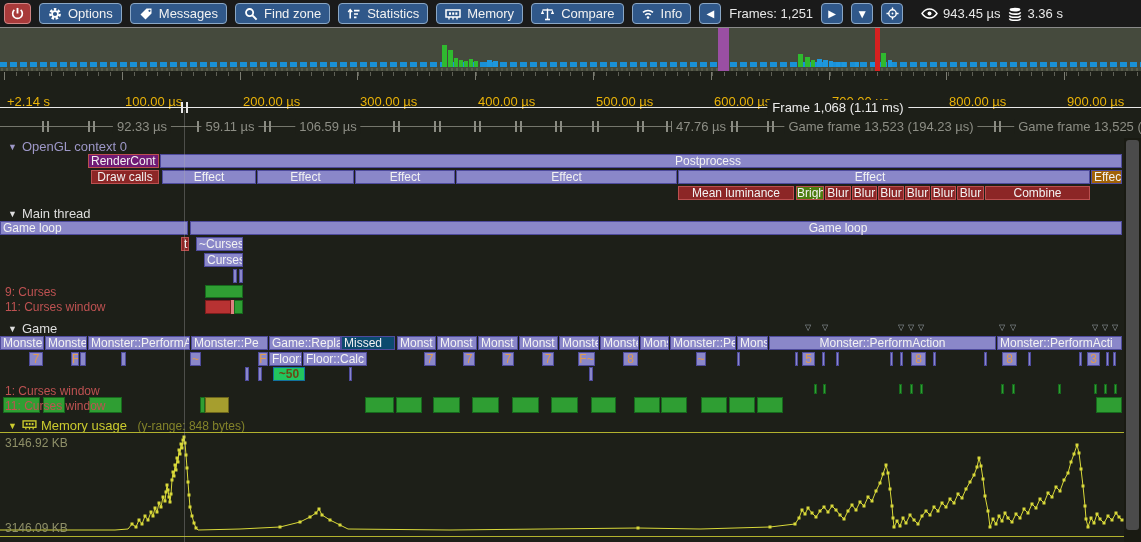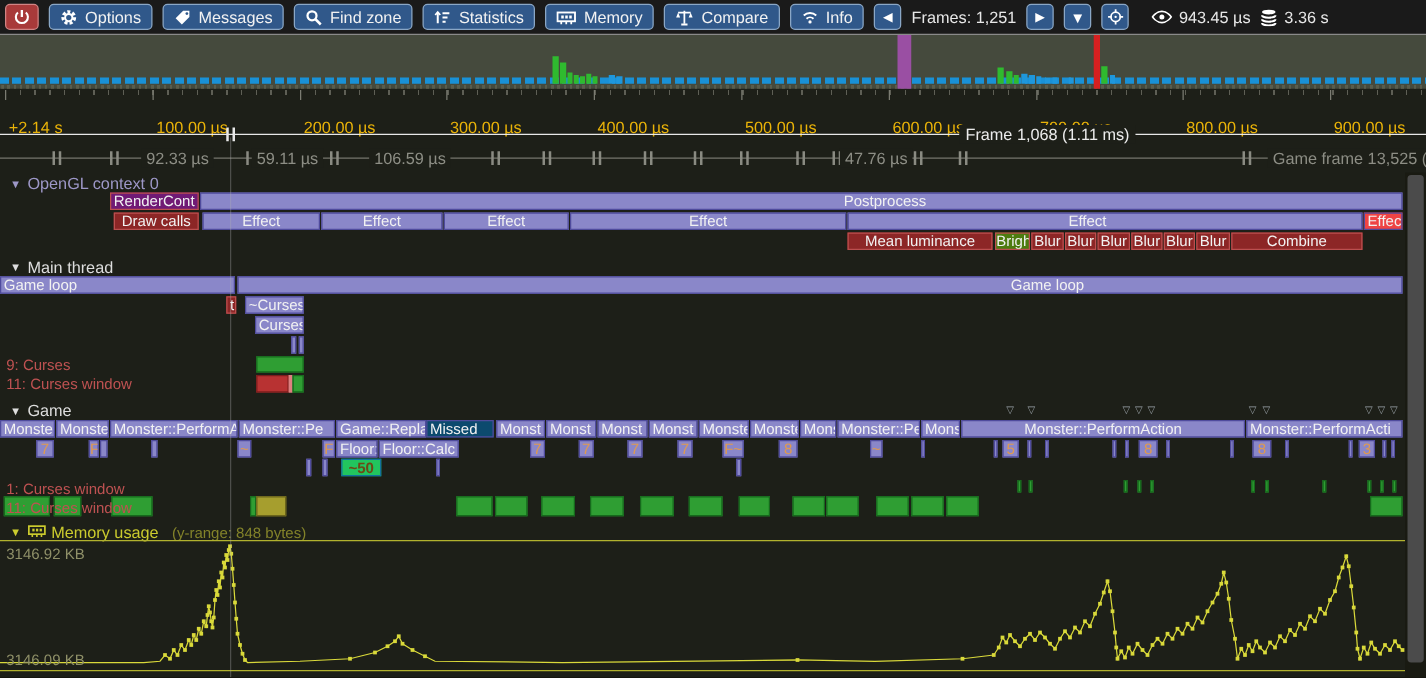--- a/index.html
+++ b/index.html
@@ -214,20 +214,21 @@
       <div class="fsep" style="left: 592px;"></div>
       <div class="fsep" style="left: 637px;"></div>
       <div class="fsep" style="left: 666px;"></div>
       <div class="fsep" style="left: 731px;"></div>
       <div class="fsep" style="left: 767px;"></div>
       <div class="fsep" style="left: 994px;"></div>
       <div class="flabel" style="left: 142px;">92.33 µs</div>
       <div class="flabel" style="left: 230px;">59.11 µs</div>
       <div class="flabel" style="left: 328px;">106.59 µs</div>
       <div class="flabel" style="left: 701px;">47.76 µs</div>
+      <div class="flabel" style="left: 881px;">Game frame 13,523 (194.23 µs)</div>
       <div class="flabel" style="left: 1080px;">Game frame 13,525 (</div>
     </div>
 
   <div class="shead" style="left:8px;top:139px;color:#9d97c7;">
     <span class="tri">▼</span><span>OpenGL context 0</span>
   </div>
   <div class="shead" style="left:8px;top:206px;color:#dedede;">
     <span class="tri">▼</span><span>Main thread</span>
   </div>
   <div class="shead" style="left:8px;top:321px;color:#dedede;">
@@ -253,21 +254,21 @@
       <div class="zone tal" style="left: 88px; top: 154px; width: 71px; background: #701a75; border: 1px solid rgb(187, 79, 79); color: rgb(242, 242, 242);">RenderCont</div>
       <div class="zone" style="left: 160px; top: 154px; width: 962px; background: rgb(138, 135, 201); border: 1px solid rgb(79, 75, 157); color: rgb(242, 242, 242);"></div>
       <div class="zlabel" style="left: 708px; top: 155px;">Postprocess</div>
       <div class="zone" style="left: 91px; top: 170px; width: 68px; background: rgb(140, 38, 38); border: 1px solid rgb(187, 79, 79); color: rgb(242, 242, 242);">Draw calls</div>
       <div class="zone" style="left: 162px; top: 170px; width: 94px; background: rgb(138, 135, 201); border: 1px solid rgb(79, 75, 157); color: rgb(242, 242, 242);">Effect</div>
       <div class="zone" style="left: 257px; top: 170px; width: 97px; background: rgb(138, 135, 201); border: 1px solid rgb(79, 75, 157); color: rgb(242, 242, 242);">Effect</div>
       <div class="zone" style="left: 355px; top: 170px; width: 100px; background: rgb(138, 135, 201); border: 1px solid rgb(79, 75, 157); color: rgb(242, 242, 242);">Effect</div>
       <div class="zone" style="left: 456px; top: 170px; width: 221px; background: rgb(138, 135, 201); border: 1px solid rgb(79, 75, 157); color: rgb(242, 242, 242);">Effect</div>
       <div class="zone" style="left: 678px; top: 170px; width: 412px; background: rgb(138, 135, 201); border: 1px solid rgb(79, 75, 157); color: rgb(242, 242, 242);"></div>
       <div class="zlabel" style="left: 870px; top: 171px;">Effect</div>
-      <div class="zone tal" style="left: 1091px; top: 170px; width: 31px; background: #ef4444; border: 1px solid rgb(79, 75, 157); color: rgb(242, 242, 242);">Effec</div>
+      <div class="zone tal" style="left: 1091px; top: 170px; width: 31px; background: #a16207; border: 1px solid rgb(79, 75, 157); color: rgb(242, 242, 242);">Effec</div>
       <div class="zone" style="left: 678px; top: 186px; width: 116px; background: rgb(140, 38, 38); border: 1px solid rgb(187, 79, 79); color: rgb(242, 242, 242);">Mean luminance</div>
       <div class="zone" style="left: 796px; top: 186px; width: 28px; background: #4d7c0f; border: 1px solid rgb(187, 79, 79); color: rgb(242, 242, 242);">Brigh</div>
       <div class="zone" style="left: 825px; top: 186px; width: 26px; background: rgb(140, 38, 38); border: 1px solid rgb(187, 79, 79); color: rgb(242, 242, 242);">Blur</div>
       <div class="zone" style="left: 852px; top: 186px; width: 25px; background: rgb(140, 38, 38); border: 1px solid rgb(187, 79, 79); color: rgb(242, 242, 242);">Blur</div>
       <div class="zone" style="left: 878px; top: 186px; width: 26px; background: rgb(140, 38, 38); border: 1px solid rgb(187, 79, 79); color: rgb(242, 242, 242);">Blur</div>
       <div class="zone" style="left: 905px; top: 186px; width: 25px; background: rgb(140, 38, 38); border: 1px solid rgb(187, 79, 79); color: rgb(242, 242, 242);">Blur</div>
       <div class="zone" style="left: 931px; top: 186px; width: 25px; background: rgb(140, 38, 38); border: 1px solid rgb(187, 79, 79); color: rgb(242, 242, 242);">Blur</div>
       <div class="zone" style="left: 957px; top: 186px; width: 27px; background: rgb(140, 38, 38); border: 1px solid rgb(187, 79, 79); color: rgb(242, 242, 242);">Blur</div>
       <div class="zone" style="left: 985px; top: 186px; width: 105px; background: rgb(140, 38, 38); border: 1px solid rgb(187, 79, 79); color: rgb(242, 242, 242);">Combine</div>
       <div class="zone tal" style="left: 0px; top: 221px; width: 188px; background: rgb(138, 135, 201); border: 1px solid rgb(79, 75, 157); color: rgb(242, 242, 242);">Game loop</div>

